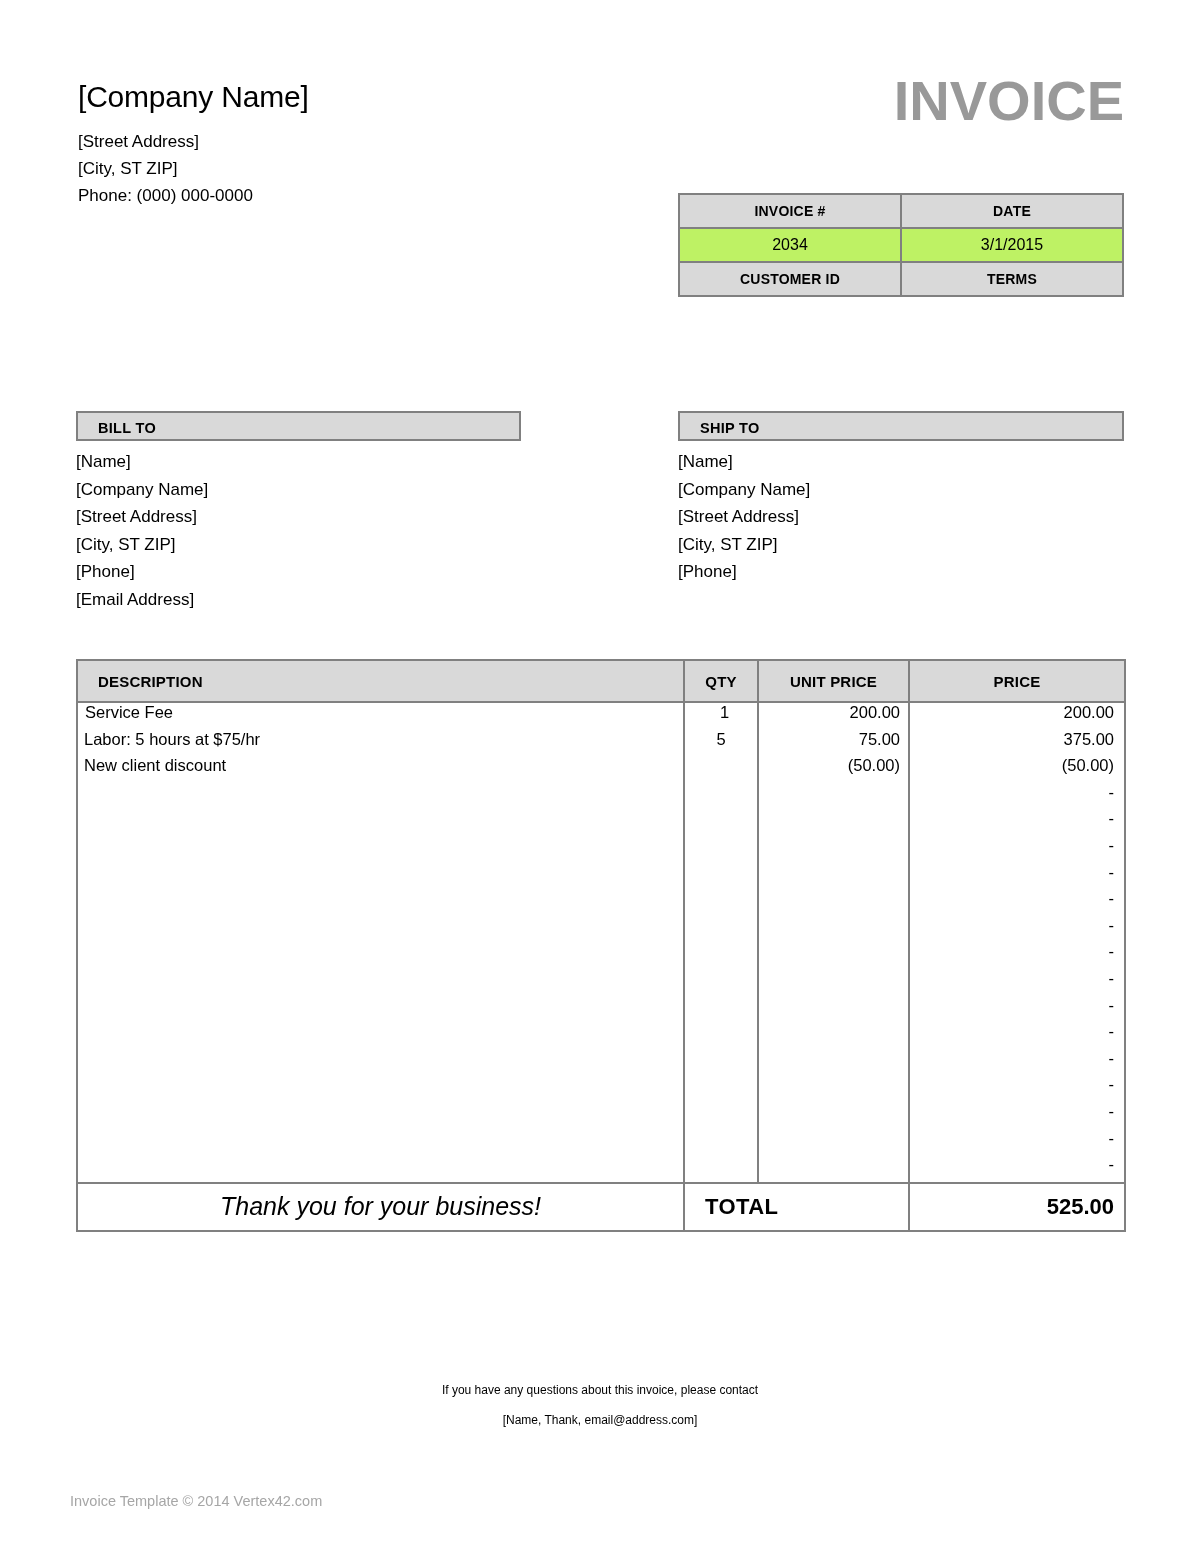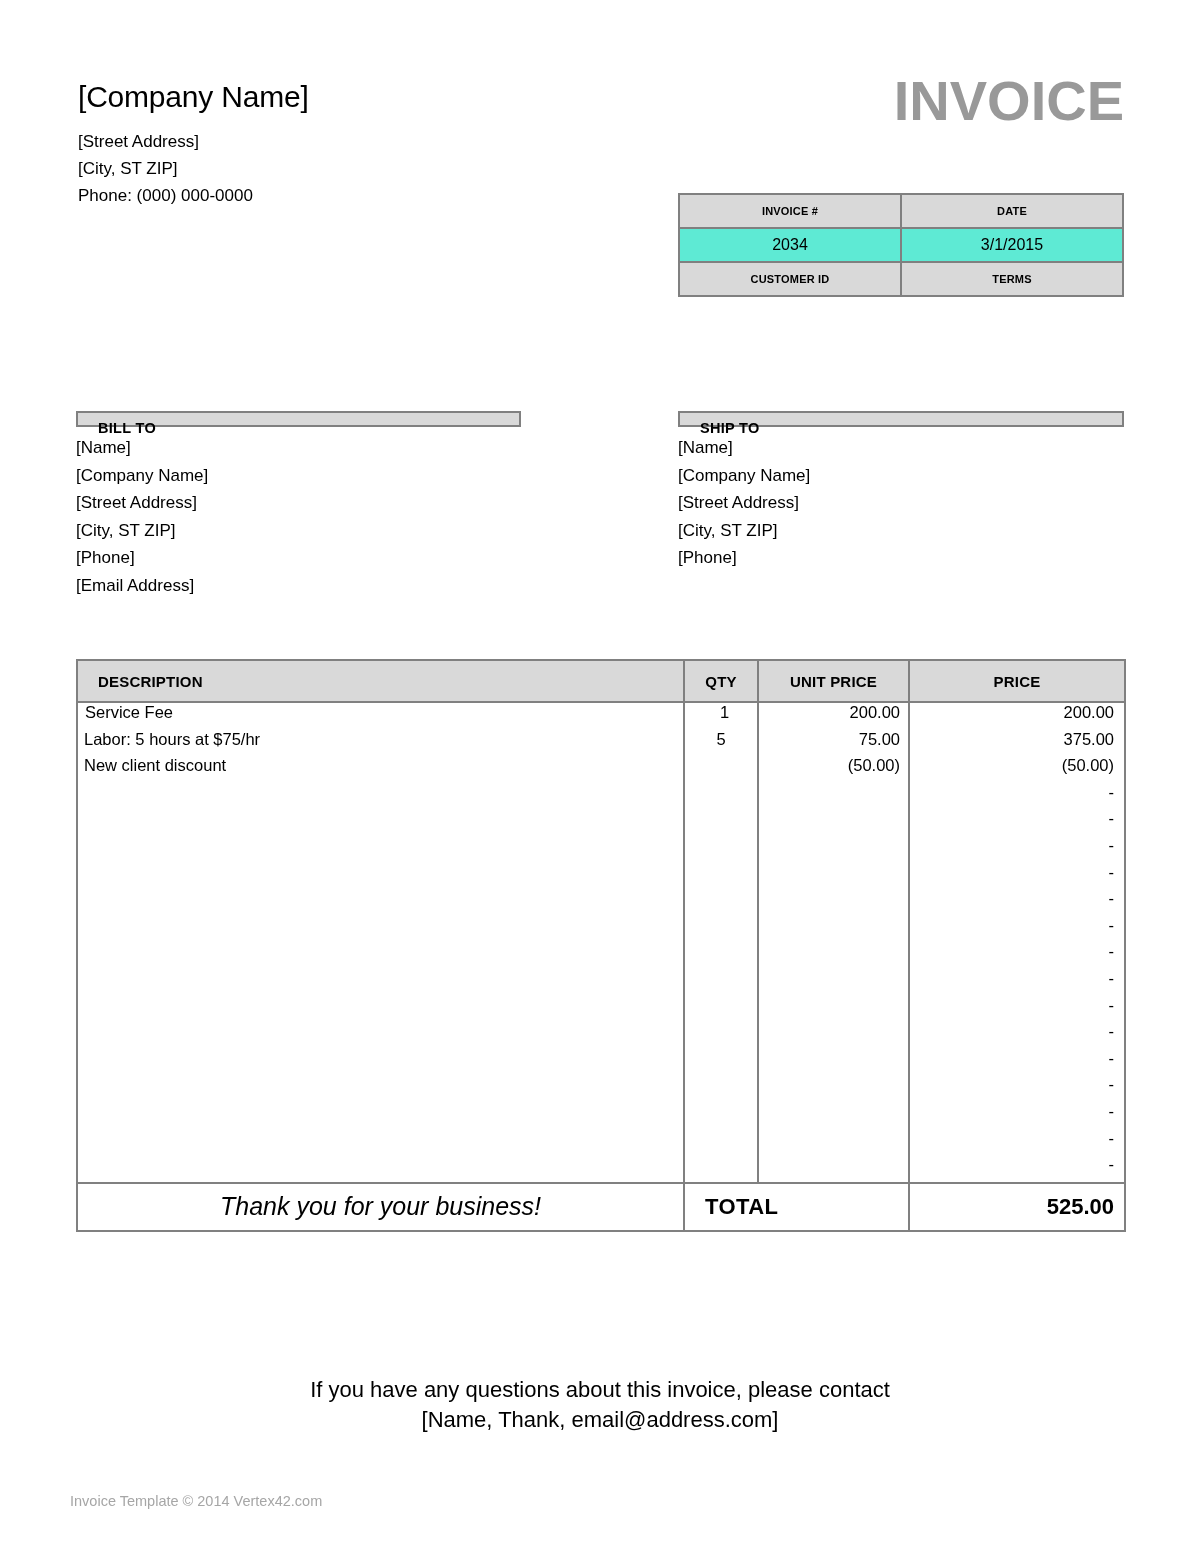--- a/index.html
+++ b/index.html
@@ -70,40 +70,40 @@
     border: 2px solid #808080;
     height: 30px;
     text-align: center;
     vertical-align: middle;
     font-size: 15px;
     padding: 1px 4px;
   }
   .meta-table td.hdr {
     background: #d9d9d9;
     font-weight: bold;
-    font-size: 11px;
+    font-size: 14px;
     letter-spacing: 0.2px;
   }
   .meta-table td.val {
-    background: #5eead4;
+    background: #bef264;
     font-weight: normal;
     font-size: 16px;
   }
 
   
   .addr-block {
     position: absolute;
     top: 411px;
   }
   .addr-block.bill { left: 76px; width: 445px; }
   .addr-block.ship { left: 678px; width: 446px; }
   .addr-header {
     border: 2px solid #808080;
     background: #d9d9d9;
-    height: 16px;
+    height: 30px;
     line-height: 30px;
     font-size: 14.5px;
     font-weight: bold;
     letter-spacing: 0.3px;
     padding-left: 20px;
     box-sizing: border-box;
   }
   .addr-lines {
     margin-top: 7px;
   }
@@ -185,21 +185,21 @@
 
   
   .contact-note {
     position: absolute;
     left: 0;
     right: 0;
     top: 1375px;
     text-align: center;
   }
   .contact-note div {
-    font-size: 22px;
+    font-size: 12px;
     line-height: 30px;
     color: #000;
   }
   .copyright {
     position: absolute;
     left: 70px;
     top: 1493px;
     font-size: 14.5px;
     color: #a6a6a6;
   }

